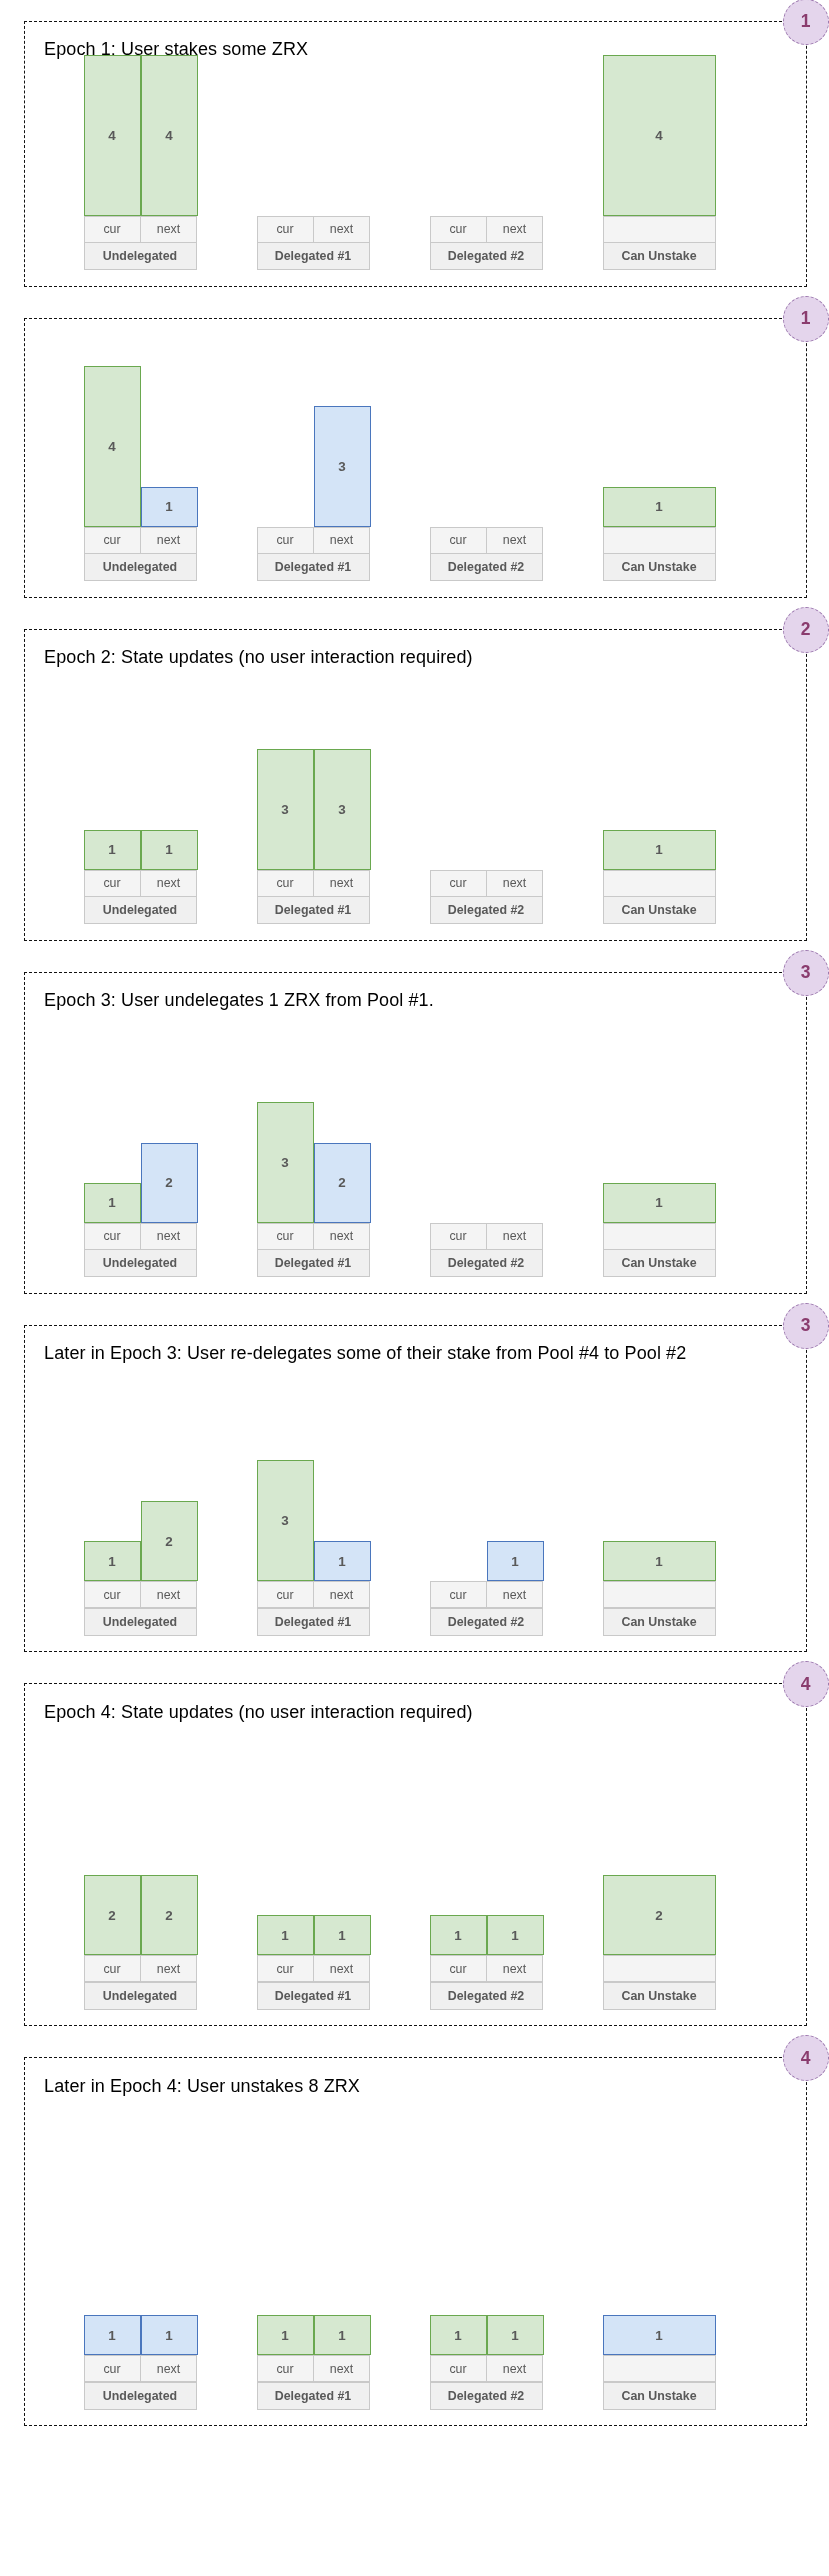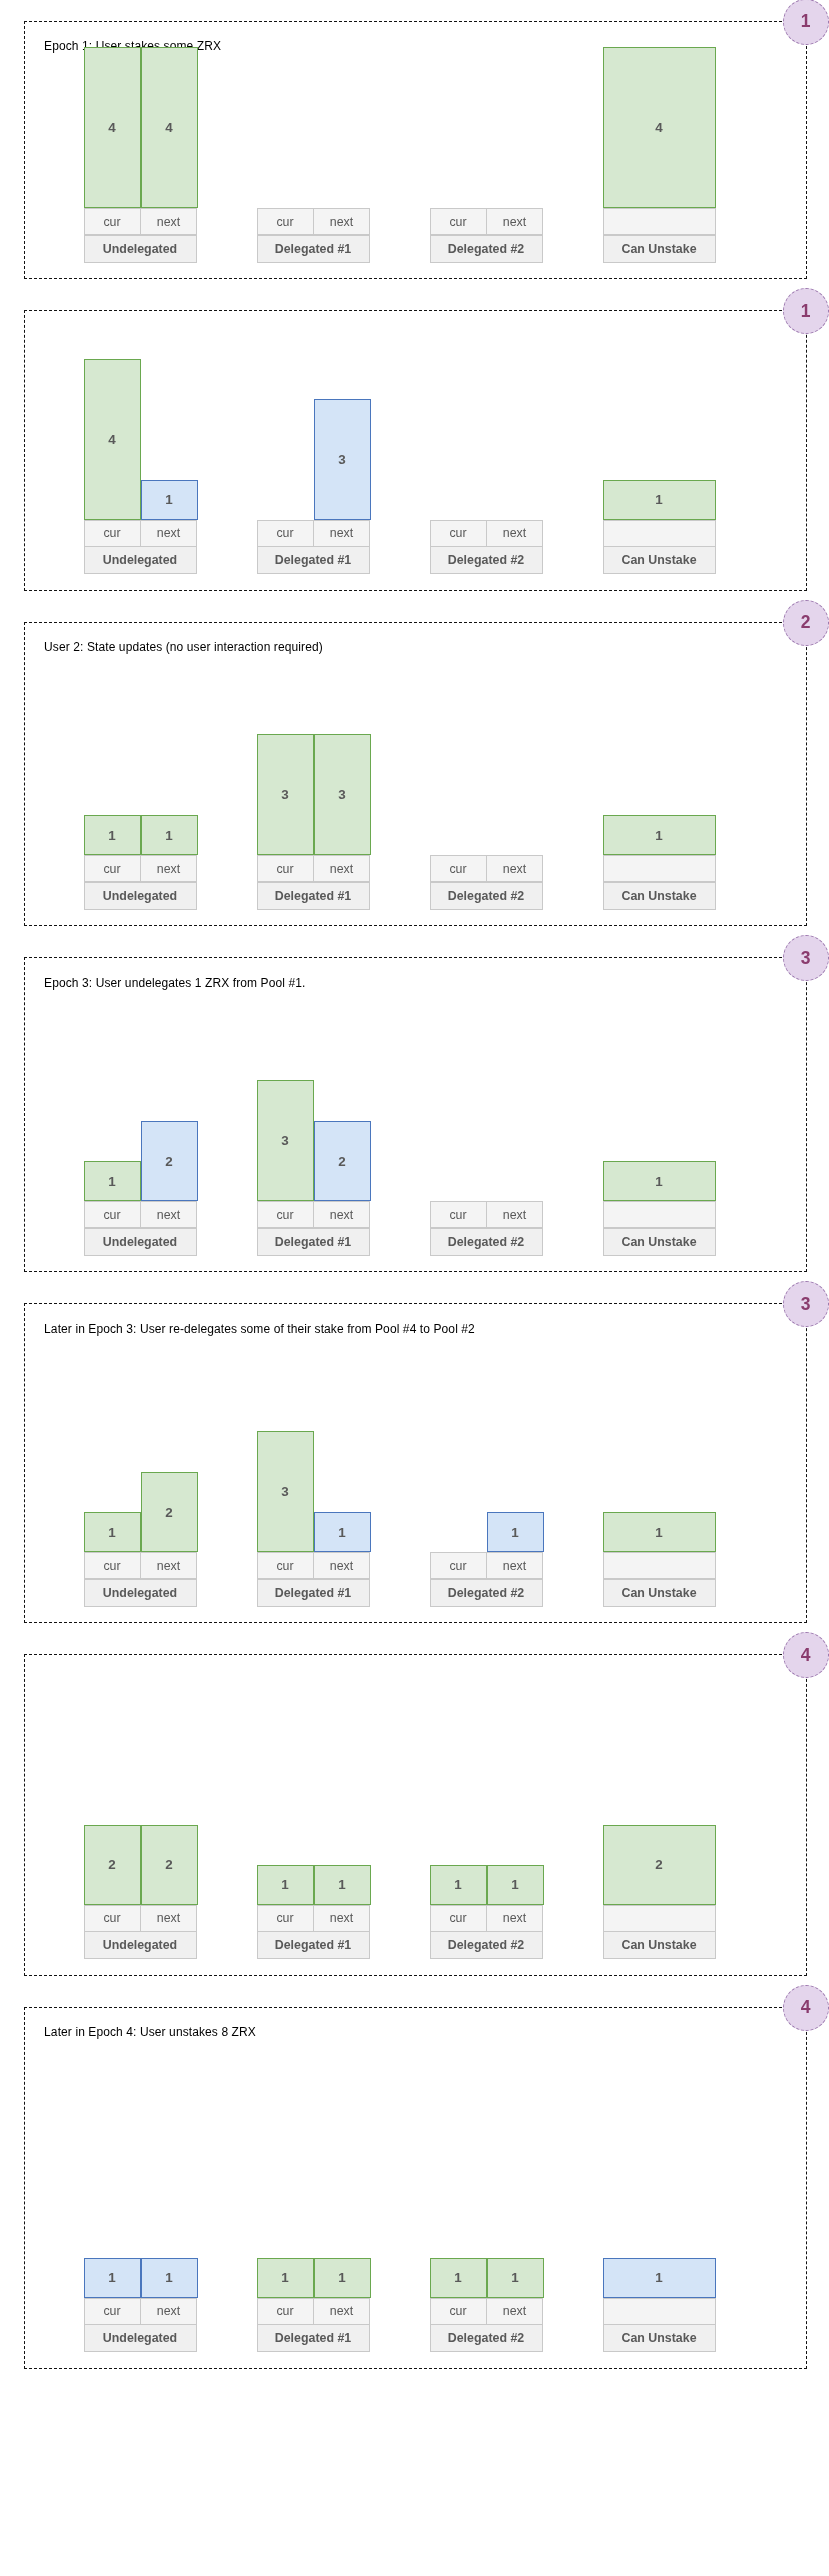--- a/index.html
+++ b/index.html
@@ -19,21 +19,21 @@
   .panel {
     position:relative;
     margin:0 auto;
     width:783px;
     border:1.5px dashed #111111;
     background:#fff;
   }
   .panel-inner { position:relative; padding:17.5px 0 0 0; }
 
   .panel-title {
-    font-size:12px;
+    font-size:18px;
     line-height:1.2;
     color:#000;
     padding-left:19.6px;
     letter-spacing:0.1px;
     white-space:nowrap;
   }
 
   
   .epoch-badge {
     position:absolute;
@@ -243,21 +243,21 @@
               <div class="hdr-cell wide"></div>
             </div>
             <div class="label-row">Can Unstake</div>
           </div>
         </div>
       </div>
     </div>
     <div class="panel" style="margin-top: 31px; margin-bottom: 0px;">
       <div class="epoch-badge">2</div>
       <div class="panel-inner">
-        <div class="panel-title">User 2: State updates (no user interaction required)</div>
+        <div class="panel-title">Epoch 2: State updates (no user interaction required)</div>
         <div style="height: 36px;"></div>
         <div class="chart" style="padding-bottom: 15.5px;">
           <div class="lead"></div>
           <div class="group" style="--colw: 57px; --wcolw: 113px; --grpw: 113px;">
             <div class="bars" style="--plotH: 165px;">
               <div class="bar green" style="height: 40px;">
                 <span>1</span>
               </div>
               <div class="bar green" style="height: 40px;">
                 <span>1</span>
@@ -440,20 +440,21 @@
               <div class="hdr-cell wide"></div>
             </div>
             <div class="label-row">Can Unstake</div>
           </div>
         </div>
       </div>
     </div>
     <div class="panel" style="margin-top: 31px; margin-bottom: 0px;">
       <div class="epoch-badge">4</div>
       <div class="panel-inner">
+        <div class="panel-title">Epoch 4: State updates (no user interaction required)</div>
         <div style="height: 62px;"></div>
         <div class="chart" style="padding-bottom: 15.5px;">
           <div class="lead"></div>
           <div class="group" style="--colw: 57px; --wcolw: 113px; --grpw: 113px;">
             <div class="bars" style="--plotH: 170px;">
               <div class="bar green" style="height: 80px;">
                 <span>2</span>
               </div>
               <div class="bar green" style="height: 80px;">
                 <span>2</span>

